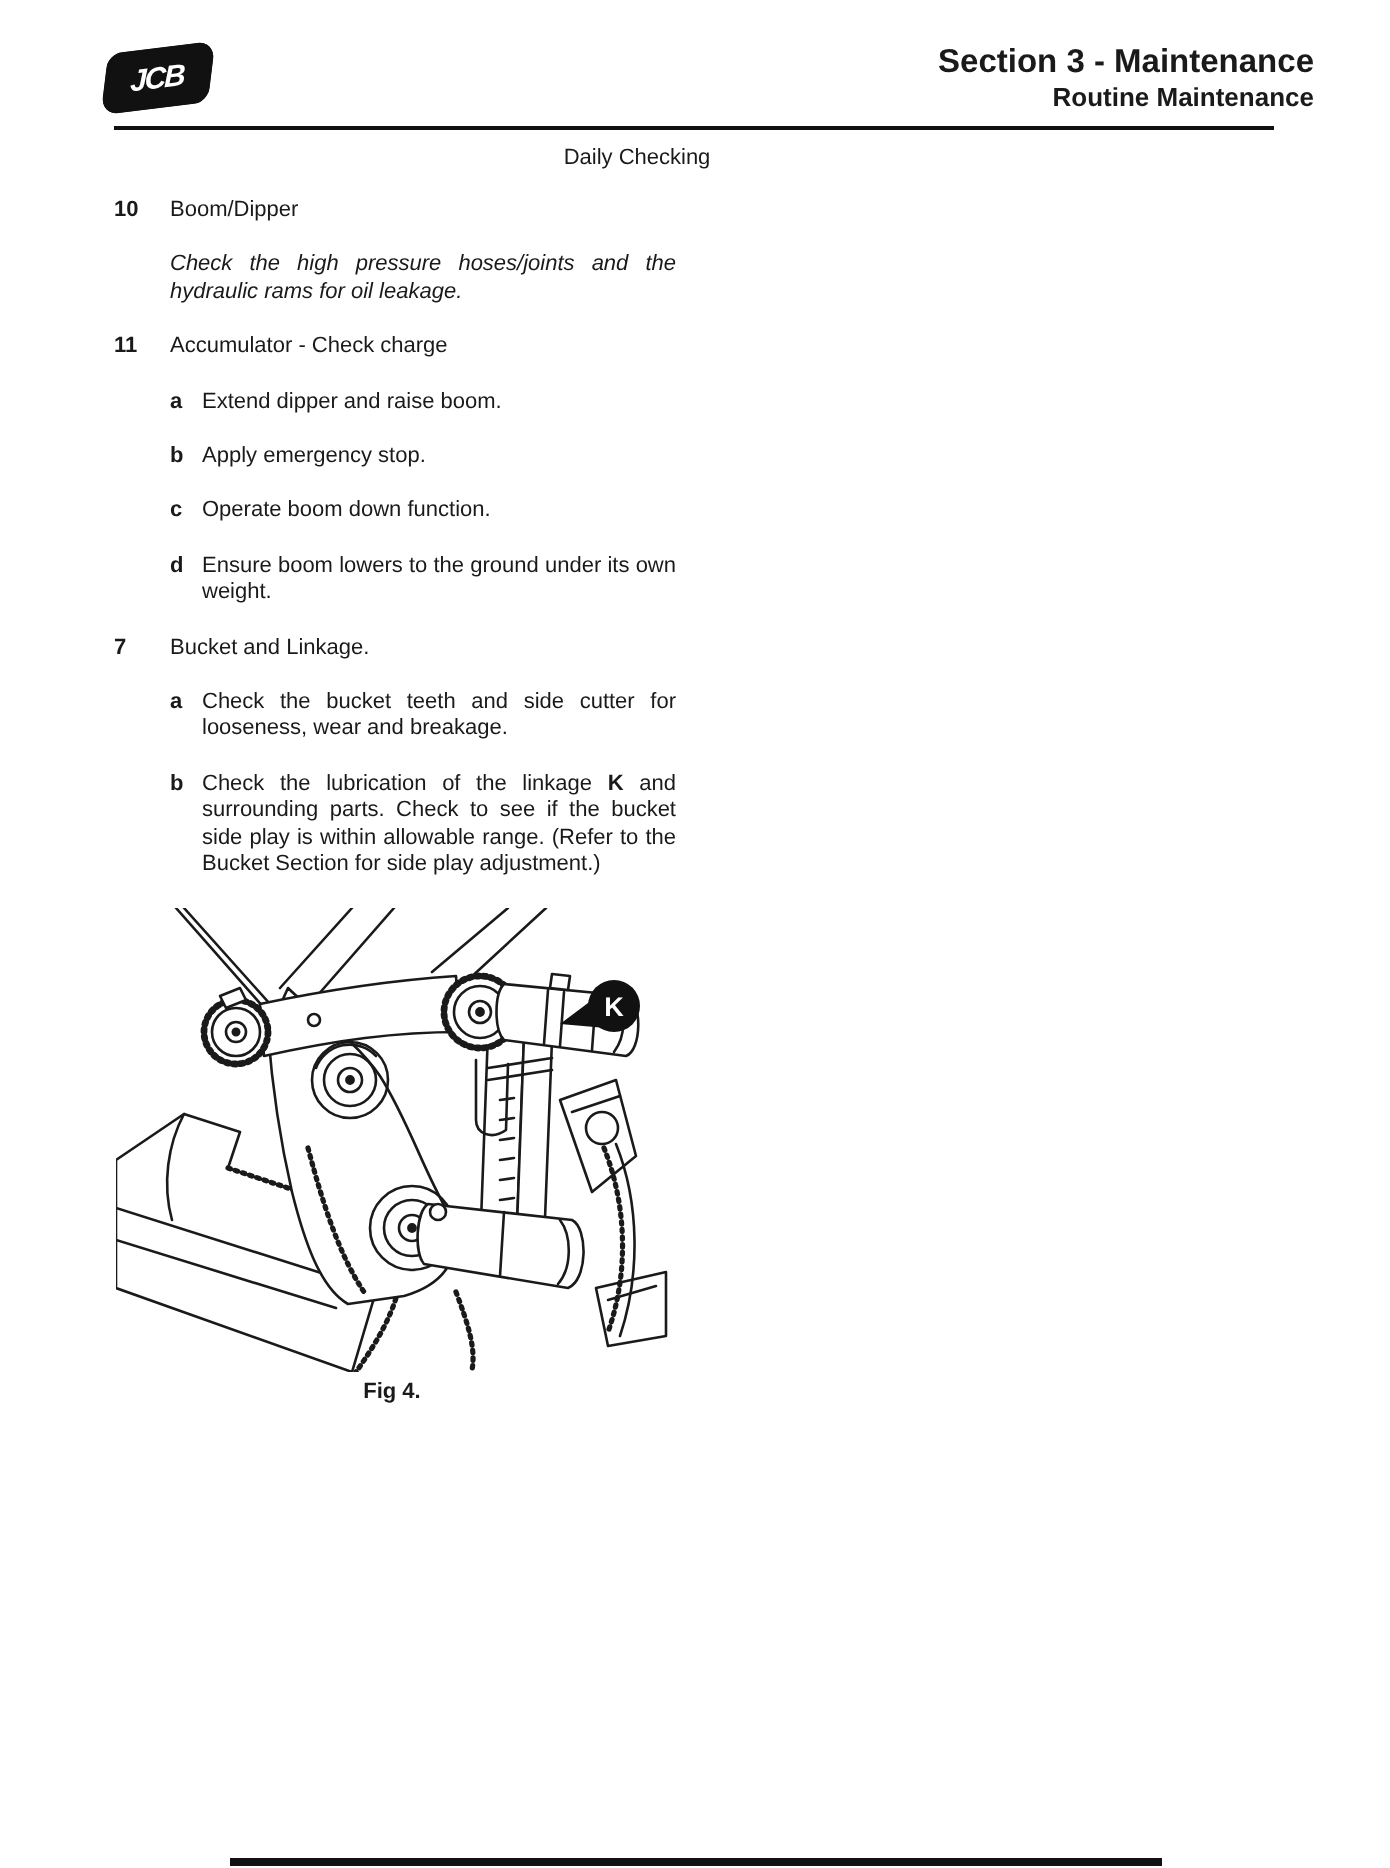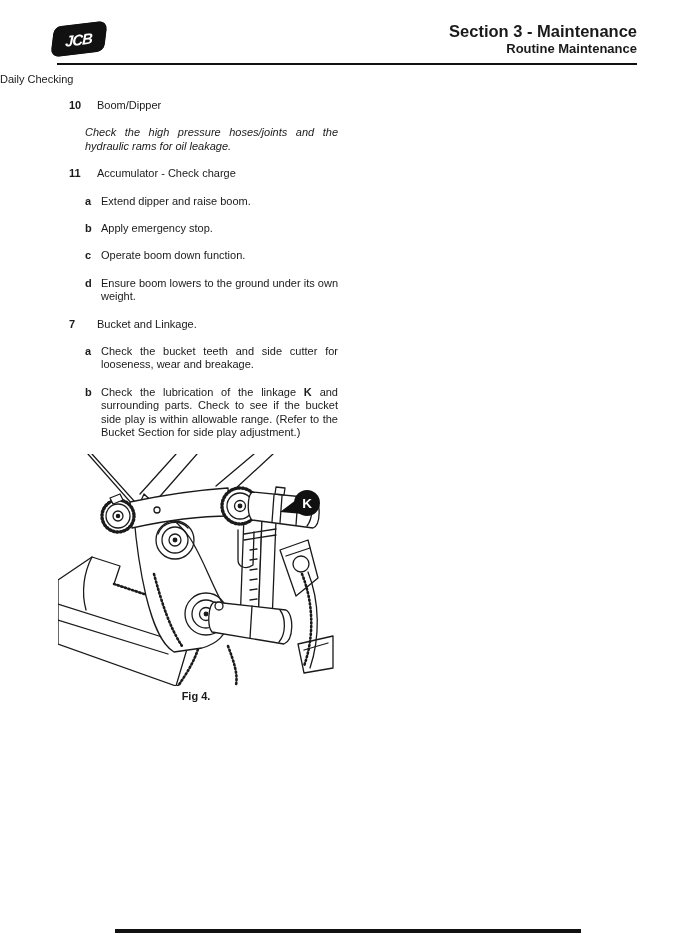--- a/index.html
+++ b/index.html
@@ -17,29 +17,29 @@
     width:54px; height:30px; background:#111;
     border-radius:7px 9px 7px 9px;
     transform:rotate(-7deg) skewX(-14deg);
     display:flex; align-items:center; justify-content:center;
     box-shadow:inset 0 0 0 1.5px #111;
   }
   .logo span {
     color:#fff; font-weight:bold; font-style:italic;
     font-size:15px; letter-spacing:-1px; transform:skewX(6deg);
   }
-  .hdr-titles { text-align:right; margin-right:58px; line-height:1.12; }
+  .hdr-titles { text-align:right; margin-right:38px; line-height:1.12; }
   .sec-title   { font-size:16.5px; font-weight:bold; }
   .sub-title   { font-size:13px;  font-weight:bold; margin-top:2px; }
   .hdr-rule { border:0; border-top:2.2px solid #111; margin:6px 58px 0 57px; }
-  .topic { text-align:left; margin-right:58px; margin-top:8px; font-size:11px; }
+  .topic { text-align:center; margin-right:58px; margin-top:8px; font-size:11px; }
 
   
   .doc-col { margin:14px 0 0 57px; width:281px; font-size:11px; line-height:13.4px; }
-  .row  { display:flex; margin-bottom:14px;margin-left:12px; }
+  .row  { display:flex; margin-bottom:14px; }
   .num  { width:28px; font-weight:bold; flex:none; }
   .body { flex:1; }
   .para { margin-left:28px; text-align:justify; margin-bottom:14px;font-style:italic; }
   .subrow { display:flex; margin-left:28px; margin-bottom:14px; }
   .letter { width:16px; font-weight:bold; flex:none; }
   .stext  { flex:1; text-align:justify; }
   .b { font-weight:bold; }
 
   
   .figure { margin:13px 0 0 58px; width:276px; }

